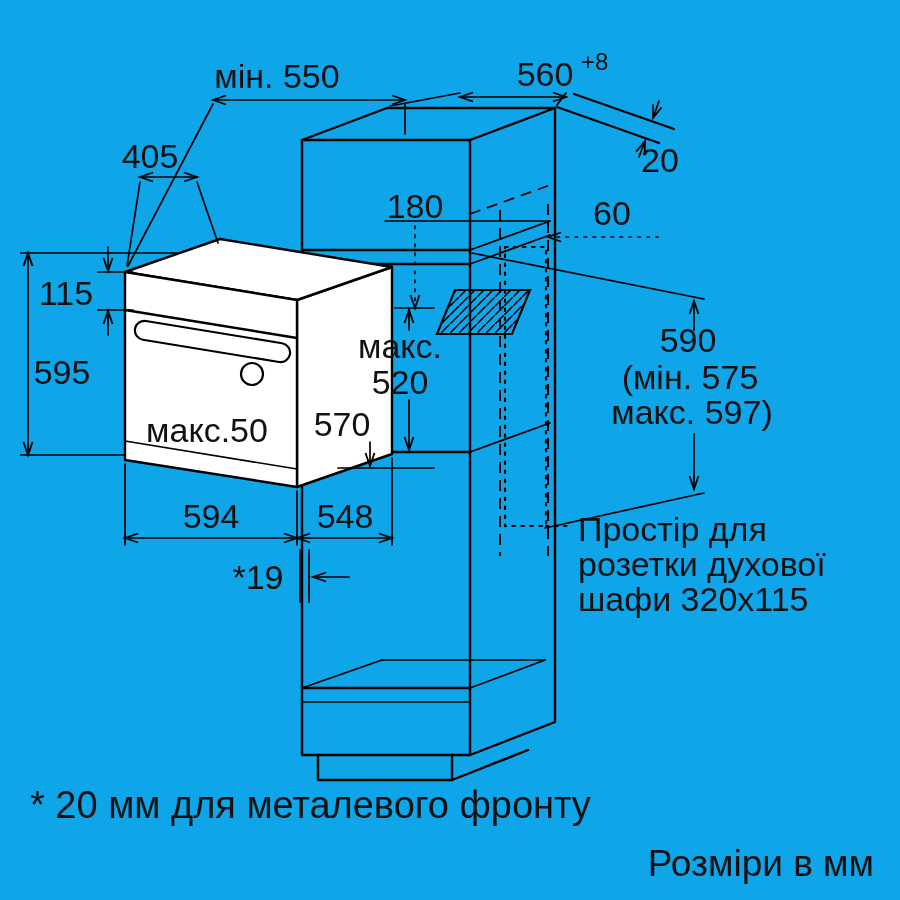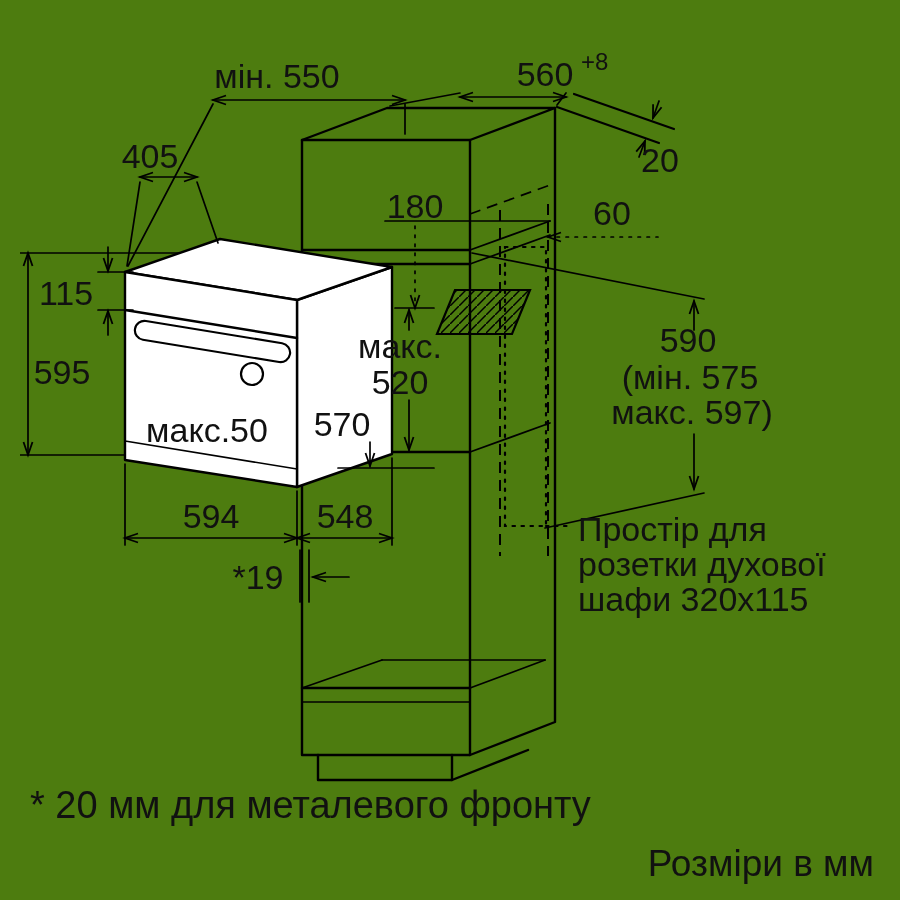--- a/index.html
+++ b/index.html
@@ -1,16 +1,16 @@
 <!DOCTYPE html>
 <html><head>
 <meta charset="utf-8">
 <style>
   html,body{margin:0;padding:0;background:#ffffff;}
-  #stage{position:relative;width:900px;height:900px;background:#4d7c0f;overflow:hidden;}
+  #stage{position:relative;width:900px;height:900px;background:#0ea5e9;overflow:hidden;}
   svg{display:block;}
   text{font-family:"Liberation Sans","DejaVu Sans",sans-serif;fill:#111111;}
   .dim{font-size:34px;}
   .t24{font-size:24px;}
   .t38{font-size:38px;}
   .t37{font-size:37px;}
 </style>
 </head>
 <body>
 

